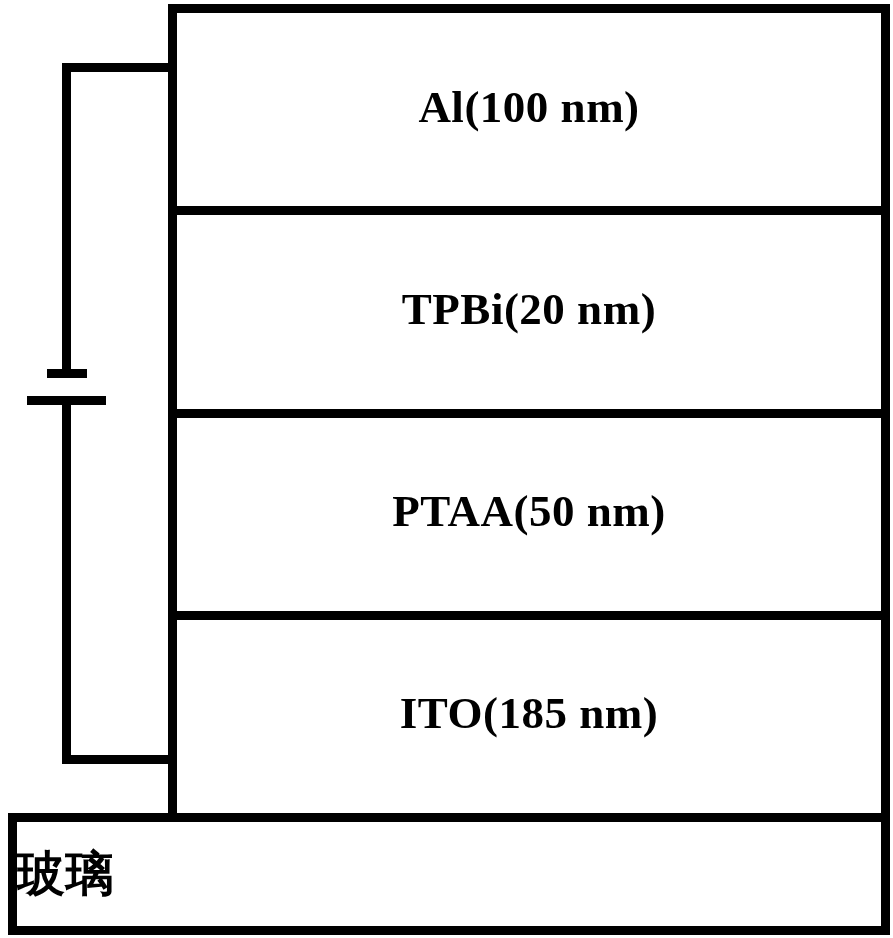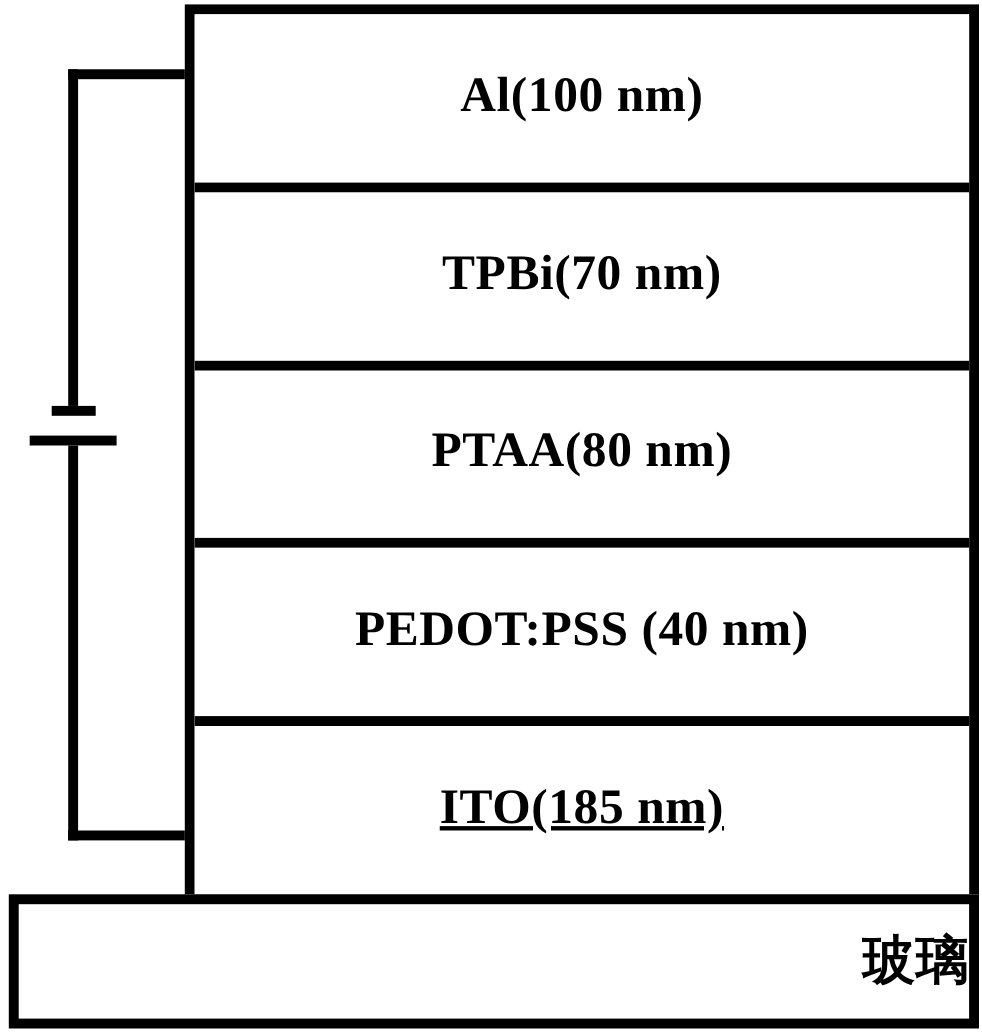--- a/index.html
+++ b/index.html
@@ -31,21 +31,21 @@
     background: #ffffff;
   }
   .layer {
     flex: 1 1 0;
     display: flex;
     align-items: center;
     justify-content: center;
     border-bottom: 9px solid #000000;
     background: #ffffff;
   }
-  .layer:last-child { border-bottom: none; text-decoration: underline; }
+  .layer:last-child { border-bottom: none; }
   .lbl {
     font-size: 45px;
     font-weight: bold;
     line-height: 1;
     white-space: nowrap;
     letter-spacing: 0.5px;
   }
   .sub {
     font-size: 29px;
     vertical-align: -0.28em;
@@ -54,21 +54,21 @@
   
   .substrate {
     position: absolute;
     left: 8px;
     top: 813px;
     width: 882px;
     height: 122px;
     border: 9px solid #000000;
     display: flex;
     align-items: center;
-    justify-content: flex-end;
+    justify-content: flex-start;
     background: #ffffff;
   }
   .substrate .lbl { font-size: 48px; }
 
   
   .wire, .plate {
     position: absolute;
     background: #000000;
   }
   .wire-top            { left: 62px;  top: 63px;  width: 110px; height: 9px;  }
@@ -93,31 +93,28 @@
   </div>
 
   <div class="stack">
 
     <div class="layer">
       <span class="lbl"><span>Al(100 nm)</span><span class="sub"></span><span></span></span>
     </div>
 
 
     <div class="layer">
-      <span class="lbl"><span>TPBi(70 nm)</span><span class="sub"></span><span></span></span>
+      <span class="lbl"><span>TPBi(20 nm)</span><span class="sub"></span><span></span></span>
     </div>
 
 
     <div class="layer">
-      <span class="lbl"><span>PTAA(80 nm)</span><span class="sub"></span><span></span></span>
+      <span class="lbl"><span>PTAA(50 nm)</span><span class="sub"></span><span></span></span>
     </div>
 
-    <div class="layer">
-      <span class="lbl"><span>PEDOT:PSS (40 nm)</span><span class="sub"></span><span></span></span>
-    </div>
 
     <div class="layer">
       <span class="lbl"><span>ITO(185 nm)</span><span class="sub"></span><span></span></span>
     </div>
 
   </div>
 
   <div class="substrate">
     <span class="lbl">玻璃</span>
   </div>

